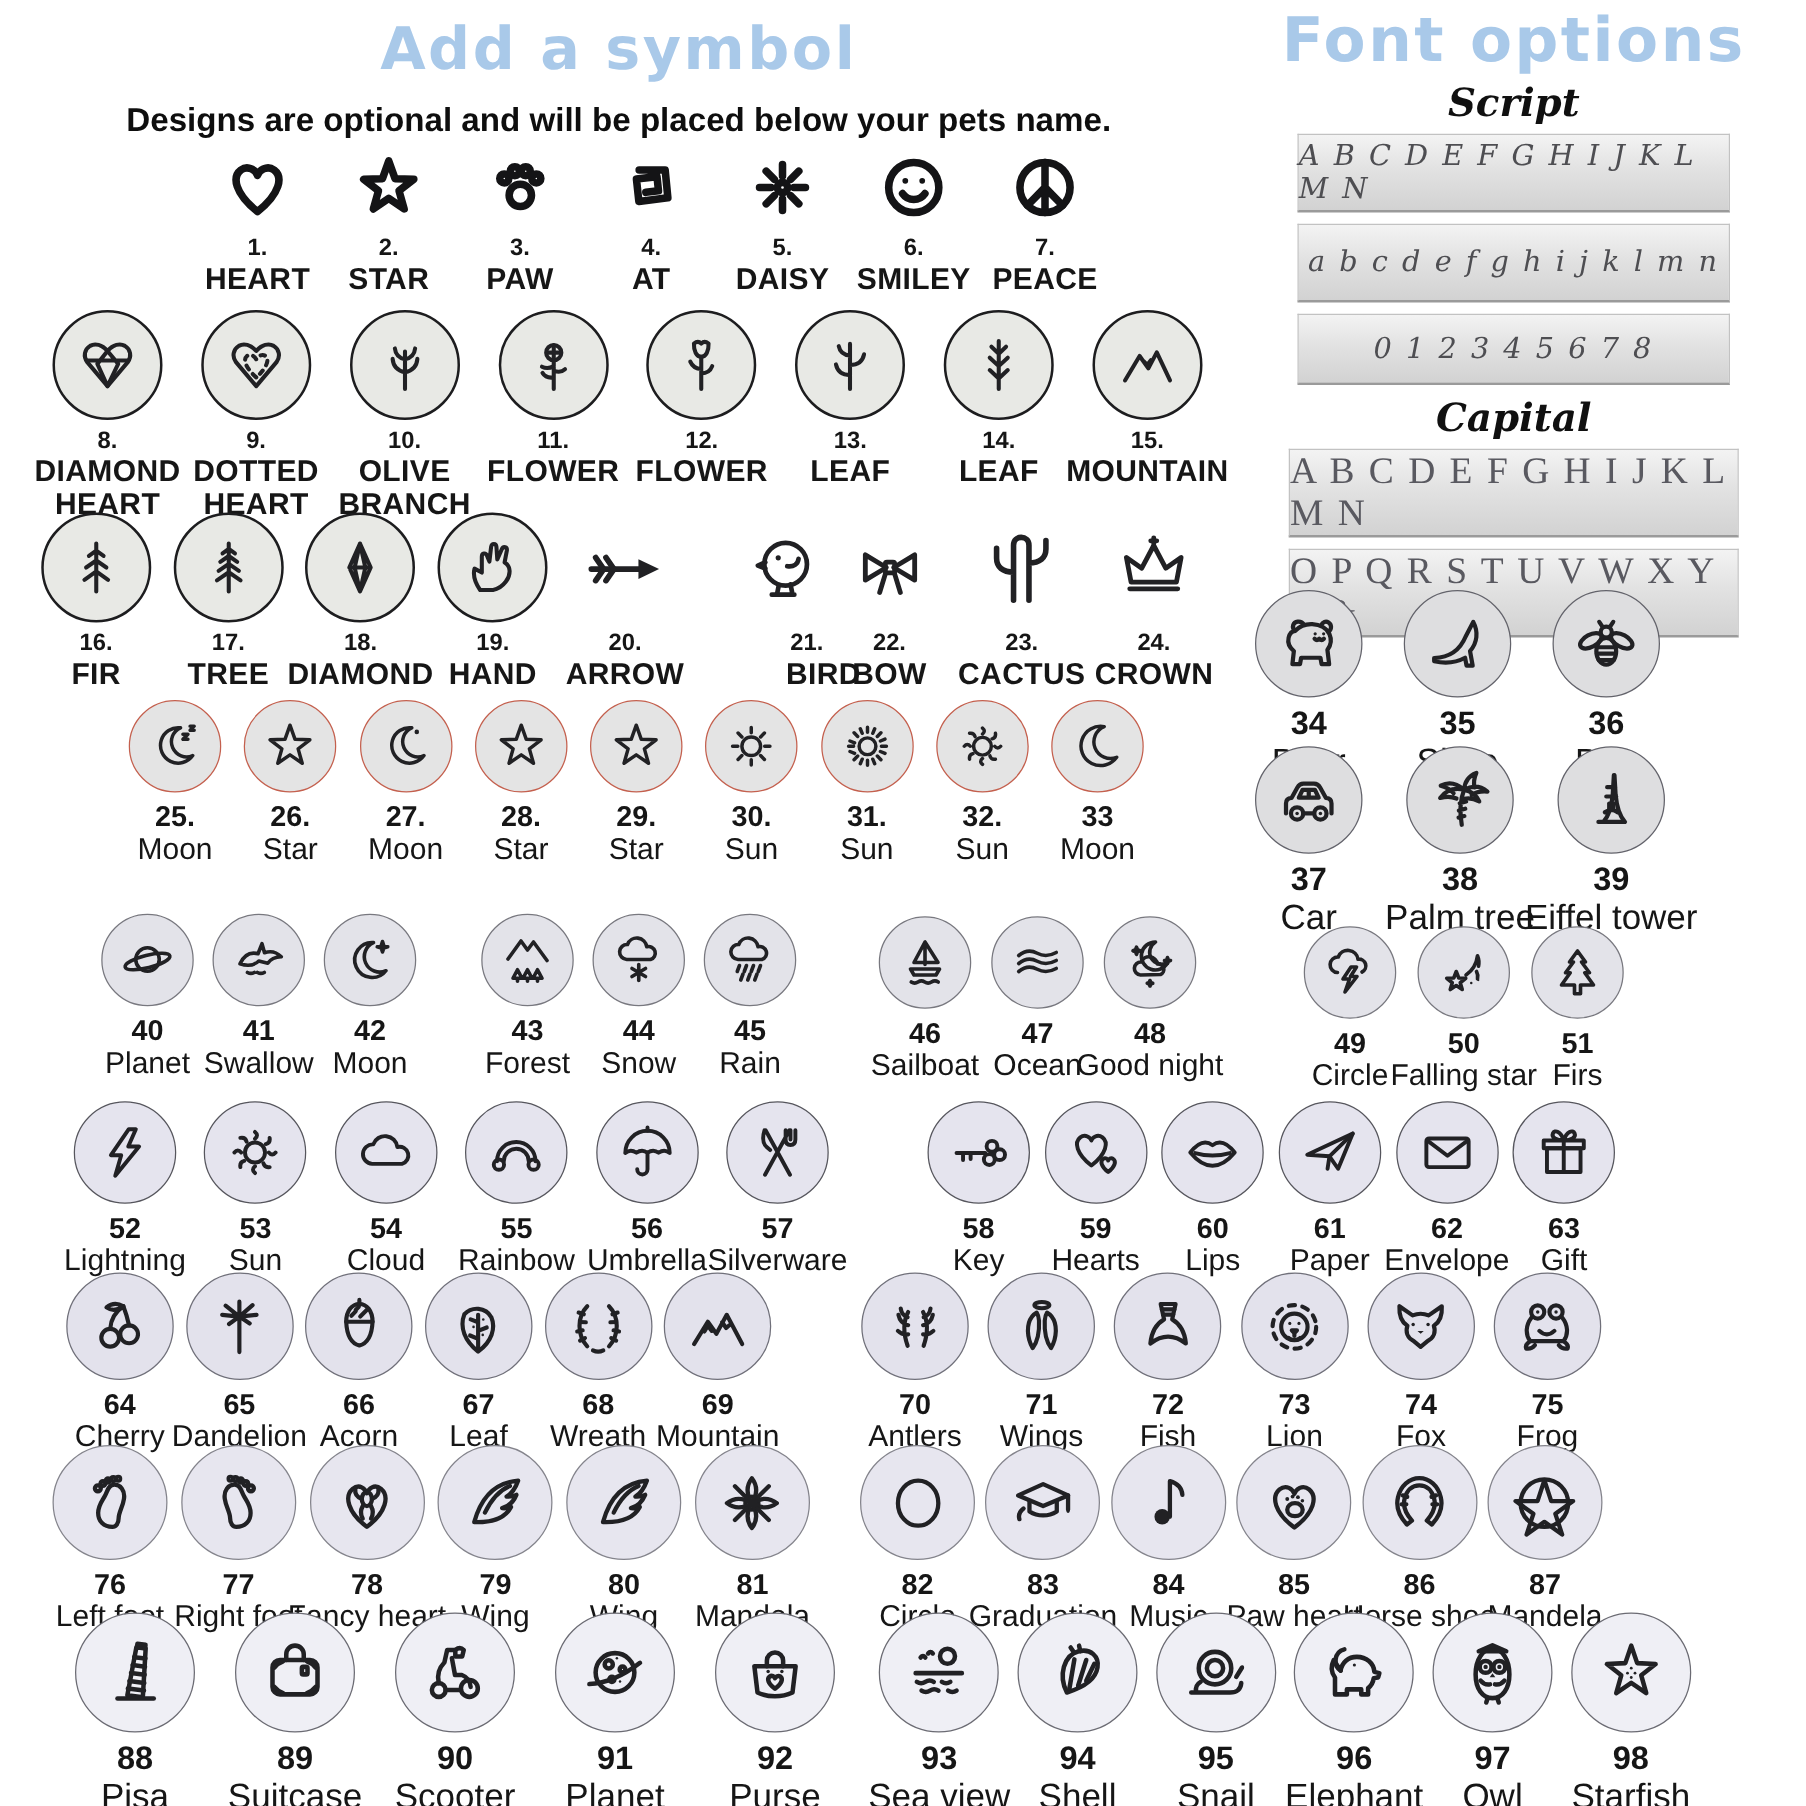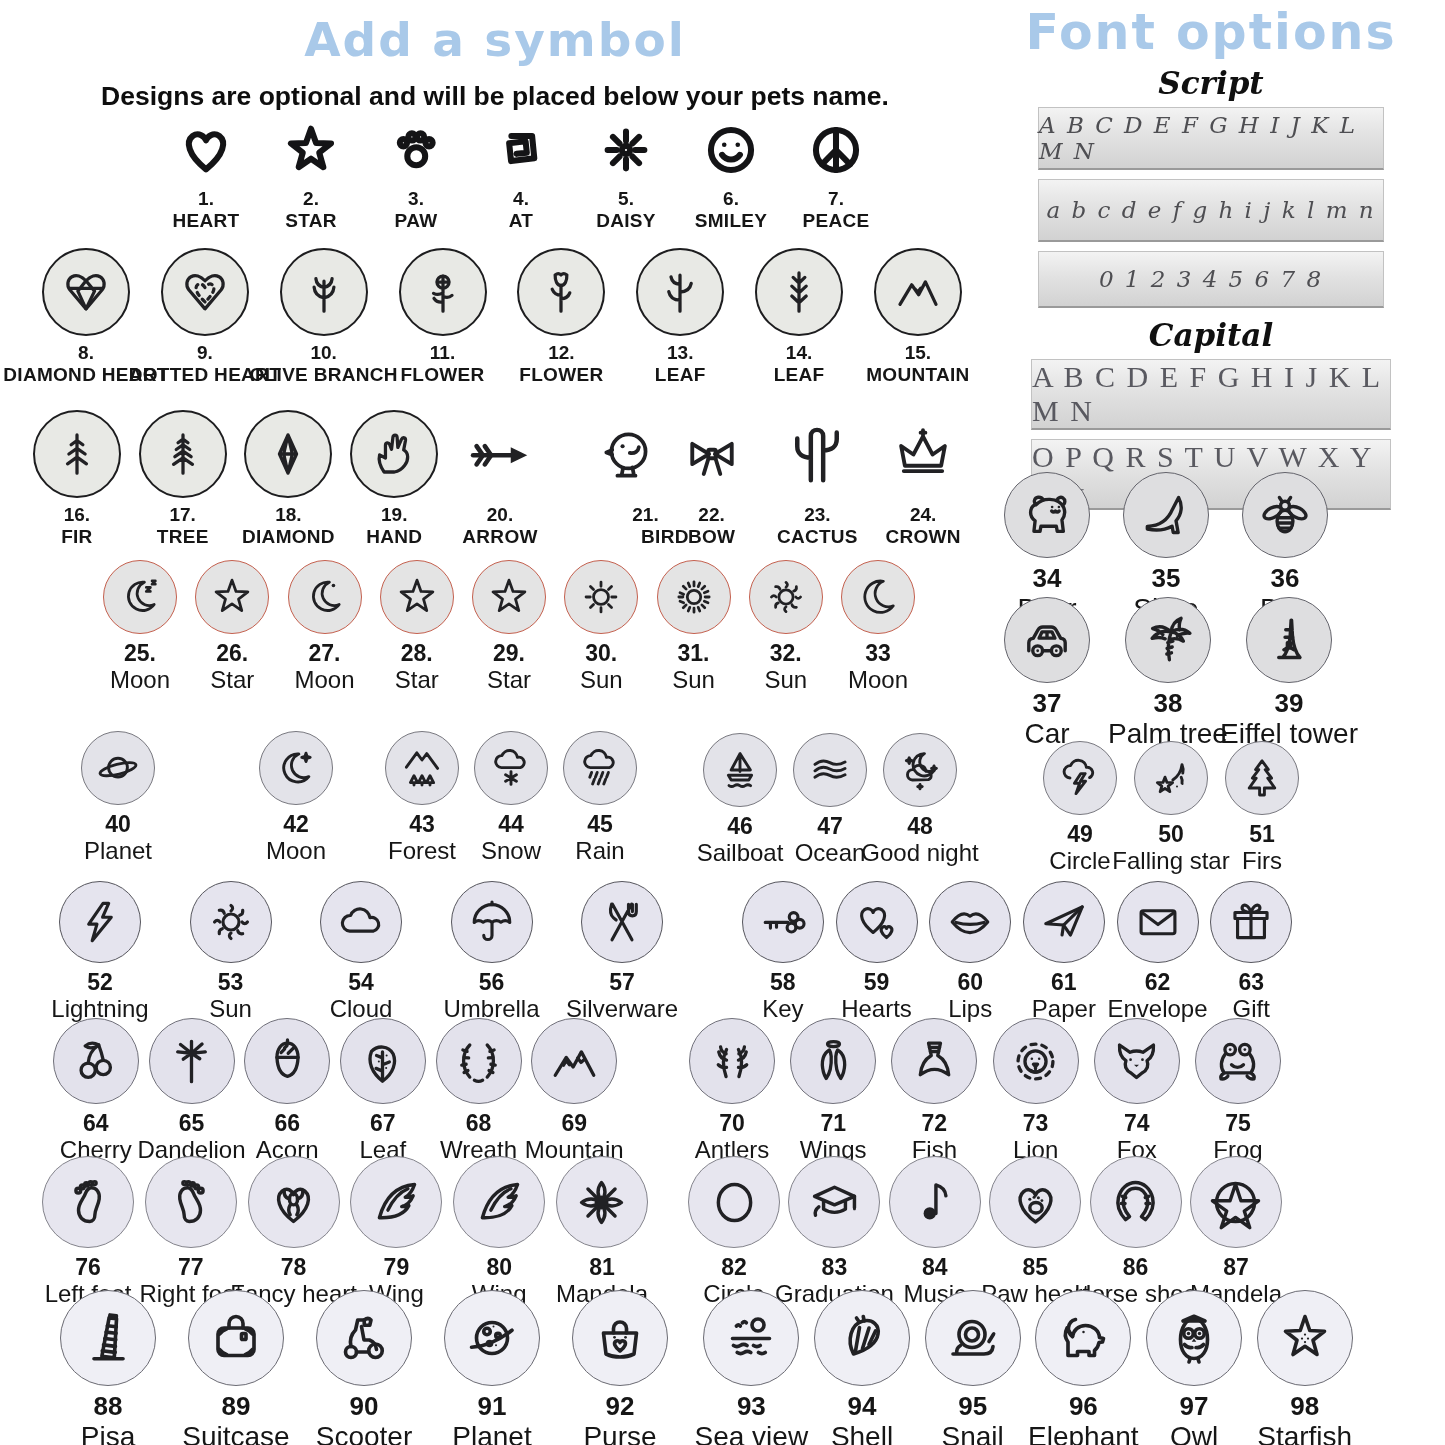--- a/index.html
+++ b/index.html
@@ -28,21 +28,21 @@
   svg.ic{display:block;}
   svg.ic *{stroke:#212124;stroke-width:1.45;fill:none;stroke-linecap:round;stroke-linejoin:round;}
   .bold svg.ic *{stroke-width:2.5;stroke:#141416;}
   svg.ic .f{fill:#212124;stroke:none;}
   .bold svg.ic .f{fill:#141416;stroke:none;}
   svg.ic .dsh{stroke-dasharray:1.6 2.2;}
   svg.ic .dsh2{stroke-dasharray:2.2 2.6;}
   .num{margin-top:7px;line-height:1.05;}
   .lbl{margin:2px -30px 0 -30px;line-height:1.08;}
   .s-caps .num{font-size:19px;font-weight:700;}
-  .s-caps .lbl{font-size:19px;font-weight:700;letter-spacing:.3px;}
+  .s-caps .lbl{font-size:24px;font-weight:700;letter-spacing:.3px;}
   .s-mixed .num{font-size:23px;font-weight:700;}
   .s-mixed .lbl{font-size:24px;font-weight:500;}
   .s-big .num{font-size:26px;font-weight:700;}
   .s-big .lbl{font-size:28px;font-weight:500;}
 </style>
 </head>
 <body>
 
 <div id="stage">
   <div id="left-header">
@@ -481,20 +481,30 @@
               <circle cx="12" cy="11.8" r="4.7"></circle>
               <ellipse cx="12" cy="12.6" rx="9.2" ry="2.5" transform="rotate(-14 12 12.6)"></ellipse>
             </svg>
           </div>
           <div class="num">40</div>
           <div class="lbl">Planet</div>
         </div>
         <div class="cell" style="width: 84px;">
           <div class="disc" style="width: 74px; height: 74px; border: 1.6px solid rgb(120, 120, 127); background: rgb(227, 227, 233);">
             <svg viewBox="0 0 24 24" width="48" height="48" class="ic">
+              <path d="M4.5 13.5c1.6-3.4 4.2-4.8 7.2-4l1.6-4 1 3.6c2.6-.9 4.8-.3 6.7 1.6-2.5.1-4.3 1-5.4 2.6l-3.6-.9c-1.9 1.8-4.4 2.2-7.5 1.1z"></path>
+              <path d="M7.5 17c.9.5 1.8.5 2.7 0M11.5 17c.9.5 1.8.5 2.7 0"></path>
+            </svg>
+          </div>
+          <div class="num">41</div>
+          <div class="lbl">Swallow</div>
+        </div>
+        <div class="cell" style="width: 84px;">
+          <div class="disc" style="width: 74px; height: 74px; border: 1.6px solid rgb(120, 120, 127); background: rgb(227, 227, 233);">
+            <svg viewBox="0 0 24 24" width="48" height="48" class="ic">
               <path d="M13.4 5A7 7 0 1 0 18.4 16.3 5.9 5.9 0 0 1 13.4 5z"></path>
               <path d="M17 4.6l.5 1.6 1.6.5-1.6.5-.5 1.6-.5-1.6-1.6-.5 1.6-.5z"></path>
             </svg>
           </div>
           <div class="num">42</div>
           <div class="lbl">Moon</div>
         </div>
       </div>
       <div class="grp s-mixed" style="left: 380px; top: 731px; width: 262px;">
         <div class="cell" style="width: 84px;">
@@ -614,20 +624,31 @@
           <div class="lbl">Sun</div>
         </div>
         <div class="cell" style="width: 96px;">
           <div class="disc" style="width: 82px; height: 82px; border: 1.6px solid rgb(86, 86, 93); background: rgb(229, 228, 238);">
             <svg viewBox="0 0 24 24" width="52" height="52" class="ic">
               <path d="M6.8 16.2a3.6 3.6 0 0 1 .4-7.2 4.6 4.6 0 0 1 8.9 1 3 3 0 0 1 1.7 6.2z"></path>
             </svg>
           </div>
           <div class="num">54</div>
           <div class="lbl">Cloud</div>
+        </div>
+        <div class="cell" style="width: 96px;">
+          <div class="disc" style="width: 82px; height: 82px; border: 1.6px solid rgb(86, 86, 93); background: rgb(229, 228, 238);">
+            <svg viewBox="0 0 24 24" width="52" height="52" class="ic">
+              <path d="M4.9 15.2a7.1 7.1 0 0 1 14.2 0M7.4 15.2a4.6 4.6 0 0 1 9.2 0"></path>
+              <circle cx="5.6" cy="16.5" r="1.9"></circle>
+              <circle cx="18.4" cy="16.5" r="1.9"></circle>
+            </svg>
+          </div>
+          <div class="num">55</div>
+          <div class="lbl">Rainbow</div>
         </div>
         <div class="cell" style="width: 96px;">
           <div class="disc" style="width: 82px; height: 82px; border: 1.6px solid rgb(86, 86, 93); background: rgb(229, 228, 238);">
             <svg viewBox="0 0 24 24" width="52" height="52" class="ic">
               <path d="M3.8 12.2a8.2 8.2 0 0 1 16.4 0c-1.3-1.1-2.7-1.1-4.1-.1-1.3-1-2.7-1-4.1 0-1.3-1-2.7-1-4.1 0-1.4-1-2.8-1-4.1.1z"></path>
               <path d="M12 12.4v5.8a1.9 1.9 0 0 1-3.8 0M12 4V2.8"></path>
             </svg>
           </div>
           <div class="num">56</div>
           <div class="lbl">Umbrella</div>

